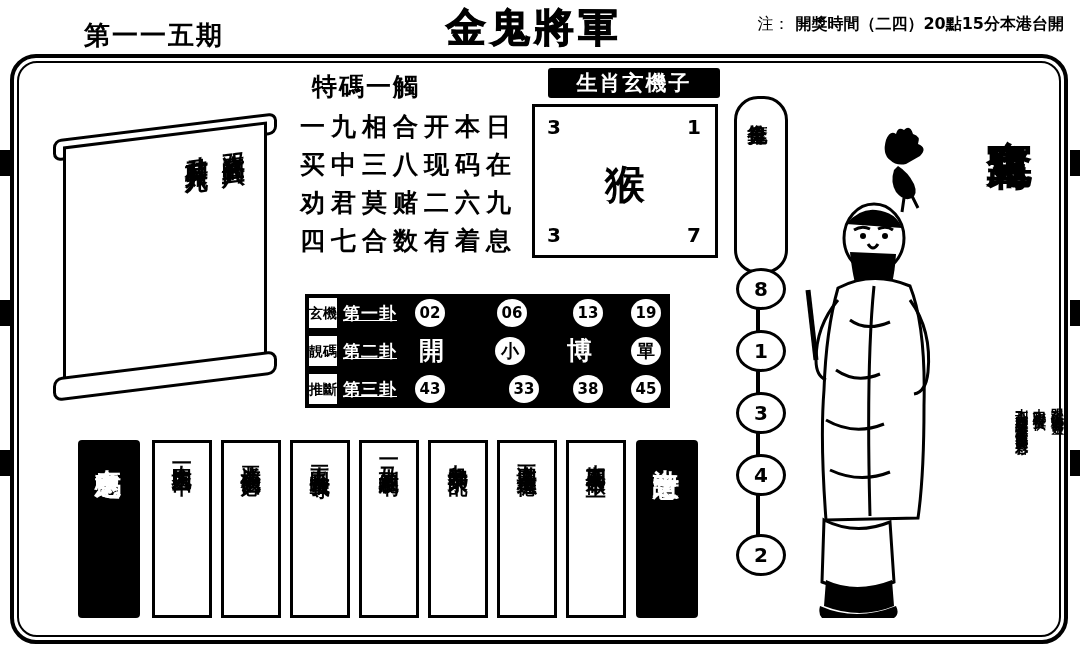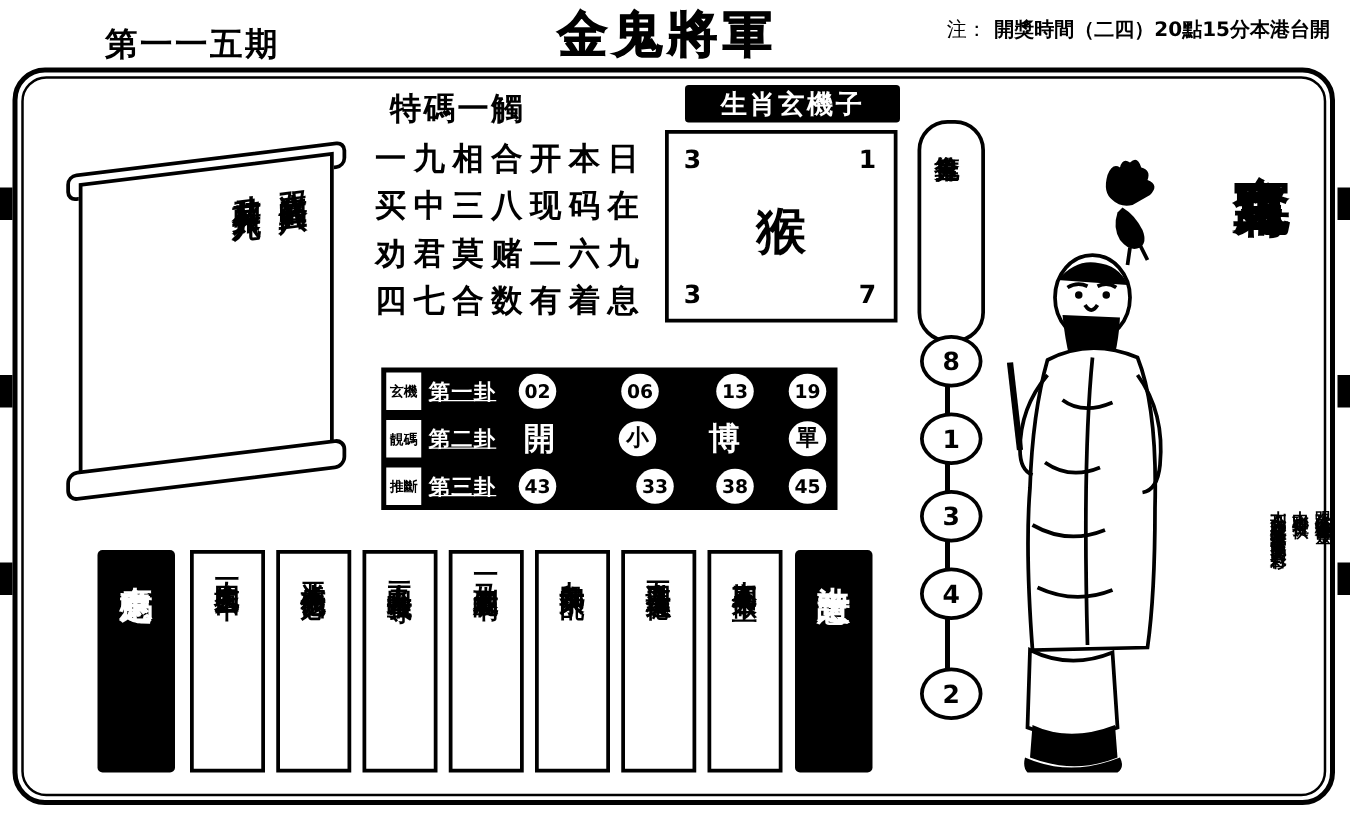--- a/index.html
+++ b/index.html
@@ -50,21 +50,21 @@
   .sx-box .n.tl{left:12px;top:8px;}
   .sx-box .n.tr{right:14px;top:8px;}
   .sx-box .n.bl{left:12px;bottom:8px;}
   .sx-box .n.br{right:14px;bottom:8px;}
   .sx-box .animal{position:absolute;left:0;right:0;top:50px;text-align:center;font-size:40px;font-weight:bold;}
 
   
   .tbl{position:absolute;left:305px;top:294px;width:365px;height:114px;background:#000;}
   .tbl .row{position:relative;height:38px;}
   .tbl .lbl{position:absolute;left:4px;top:4px;width:28px;height:30px;background:#fff;color:#000;
-      font-size:11px;font-weight:bold;display:flex;align-items:center;justify-content:center;line-height:1;}
+      font-size:14px;font-weight:bold;display:flex;align-items:center;justify-content:center;line-height:1;}
   .tbl .lbl span{writing-mode:horizontal-tb;}
   .tbl .pu{position:absolute;left:38px;top:8px;color:#fff;font-size:17px;font-weight:bold;letter-spacing:1px;text-decoration:underline;}
   .tbl .ball{position:absolute;top:5px;width:30px;height:28px;border-radius:50%;background:#fff;color:#000;
       font-size:15px;font-weight:bold;text-align:center;line-height:28px;}
   .tbl .word{position:absolute;top:2px;color:#fff;font-size:25px;font-weight:bold;}
   .tbl .wordc{position:absolute;top:5px;width:30px;height:28px;border-radius:50%;background:#fff;color:#000;
       font-size:18px;font-weight:bold;text-align:center;line-height:28px;}
 
   
   .jg-oval{position:absolute;left:734px;top:96px;width:48px;height:172px;border:3px solid #000;border-radius:24px;

